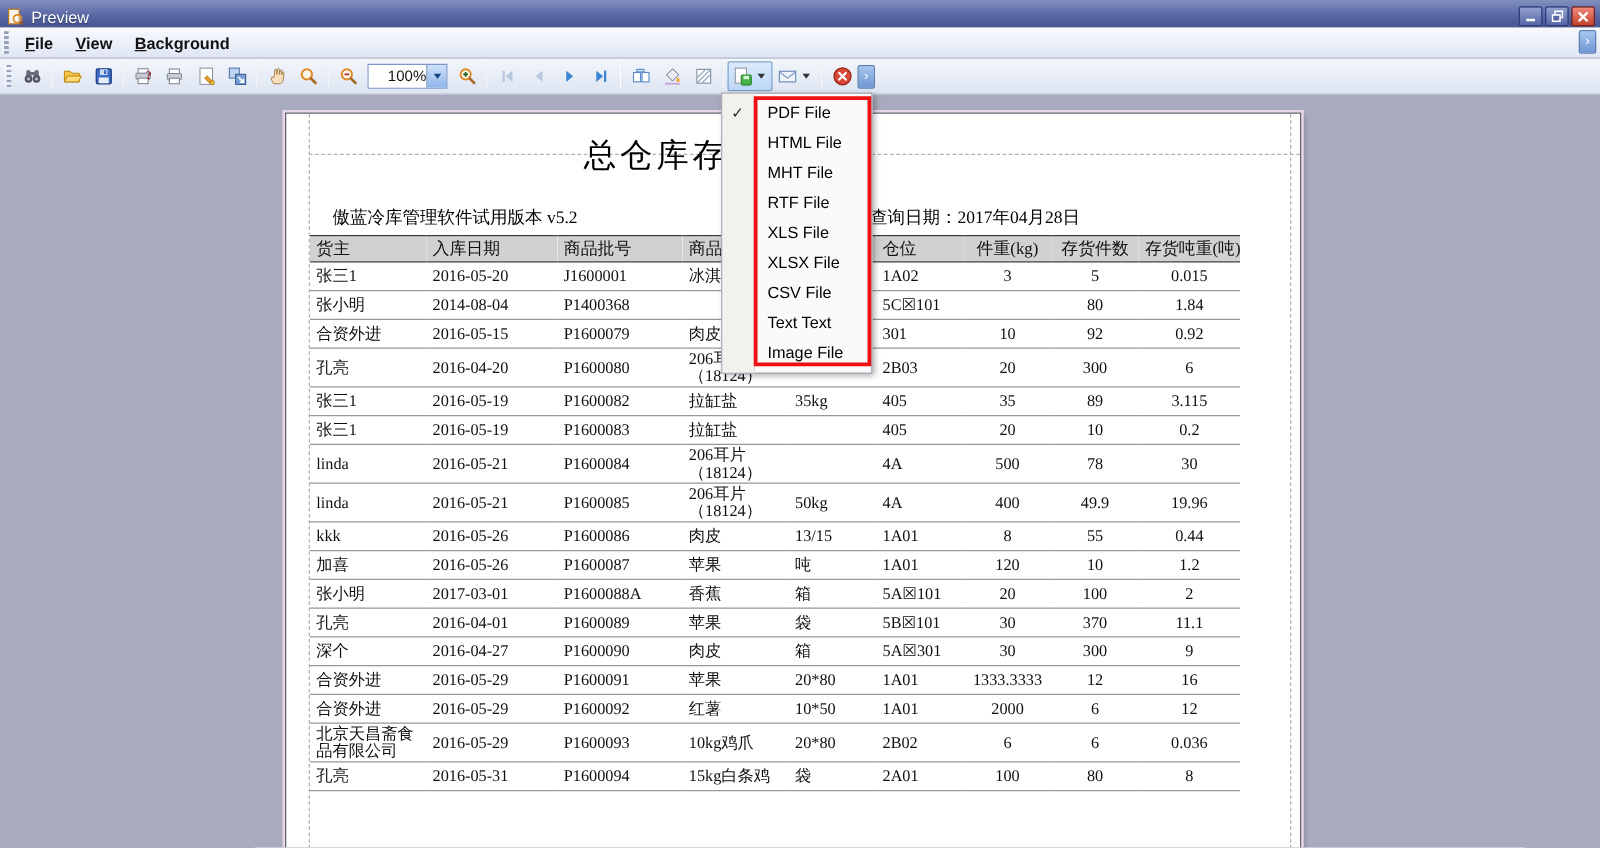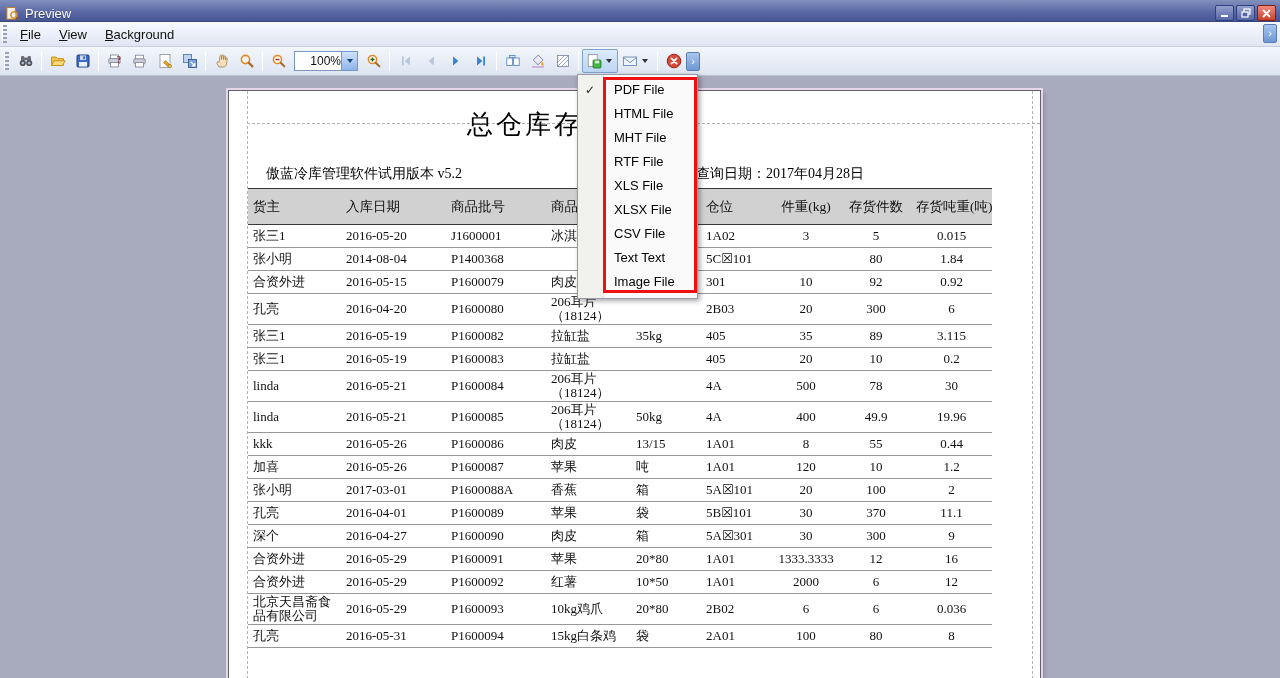--- a/index.html
+++ b/index.html
@@ -29,21 +29,21 @@
   }
   .cap-btn.close{ background:linear-gradient(180deg,#f0897a,#c6432f); border-color:#7e2012; }
 
   .menubar{
     height:25px;
     background:linear-gradient(180deg,#f7f9fd,#dfe6f3);
     border-bottom:1px solid #c6cede;
     display:flex; align-items:center;
     position:relative;
   }
-  .menu-item{ padding:3px 9px; font-size:13px; color:#111; }
+  .menu-item{ padding:3px 9px; font-size:13px; color:#111;font-weight:bold; }
   .menu-item u{ text-decoration:underline; }
   .bar-grip{
     width:5px;height:18px;margin:0 4px 0 2px;
     background:repeating-linear-gradient(180deg,#97a1bc 0 2px,rgba(0,0,0,0) 2px 4px);
     border-left:1px solid #fff;
   }
   .bar-chevron{
     width:14px;height:19px;border-radius:2px;
     background:linear-gradient(180deg,#a8c6ee,#6f97d4);
     border:1px solid #5a7db4;
@@ -115,21 +115,21 @@
   }
 
   table.report{
     position:absolute; left:19px; top:97px; width:744px;
     border-collapse:collapse; table-layout:fixed;
     font-family:"Liberation Serif","DejaVu Sans",serif; font-size:13px; color:#101010;
   }
   table.report th{
     background:#d2d1d2; font-weight:normal; font-size:13.5px;
     border-top:1px solid #3a3a3a; border-bottom:1px solid #3a3a3a;
-    height:36px; padding:0 5px; white-space:nowrap; overflow:hidden;
+    height:21px; padding:0 5px; white-space:nowrap; overflow:hidden;
   }
   table.report td{
     border-bottom:1px solid #979797;
     height:23px; padding:1px 5px; line-height:14px;
     white-space:pre-line; vertical-align:middle; overflow:hidden;
   }
   .a-l{ text-align:left; } .a-r{ text-align:center; }
 
   
   .export-menu{

